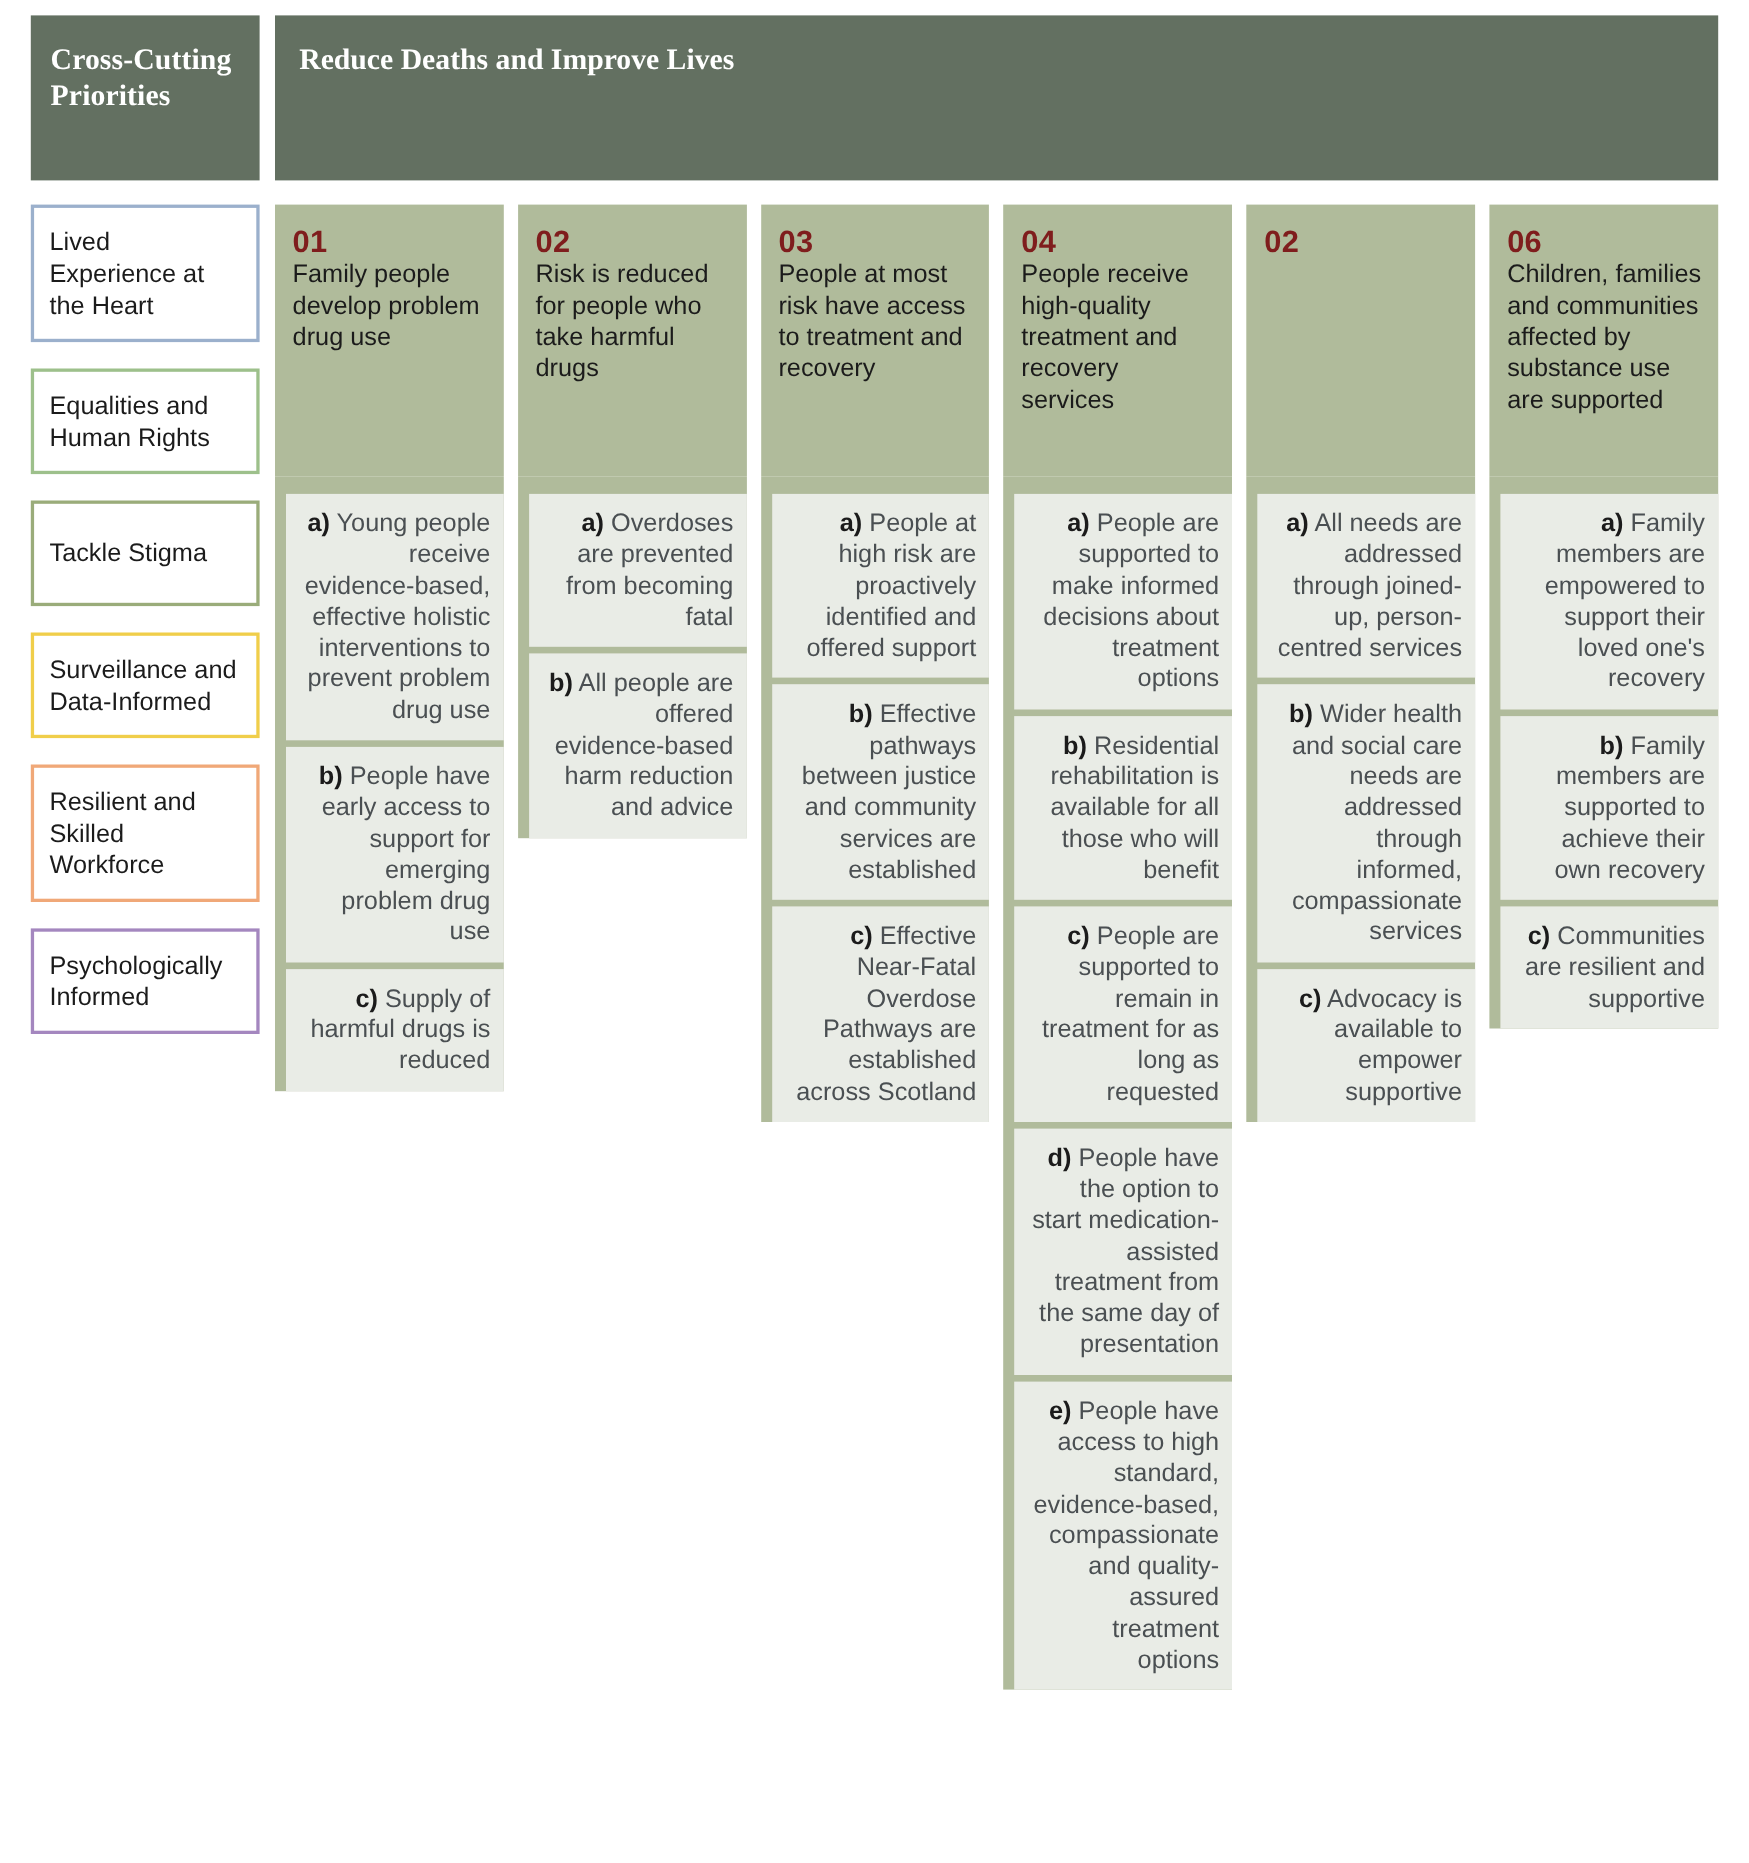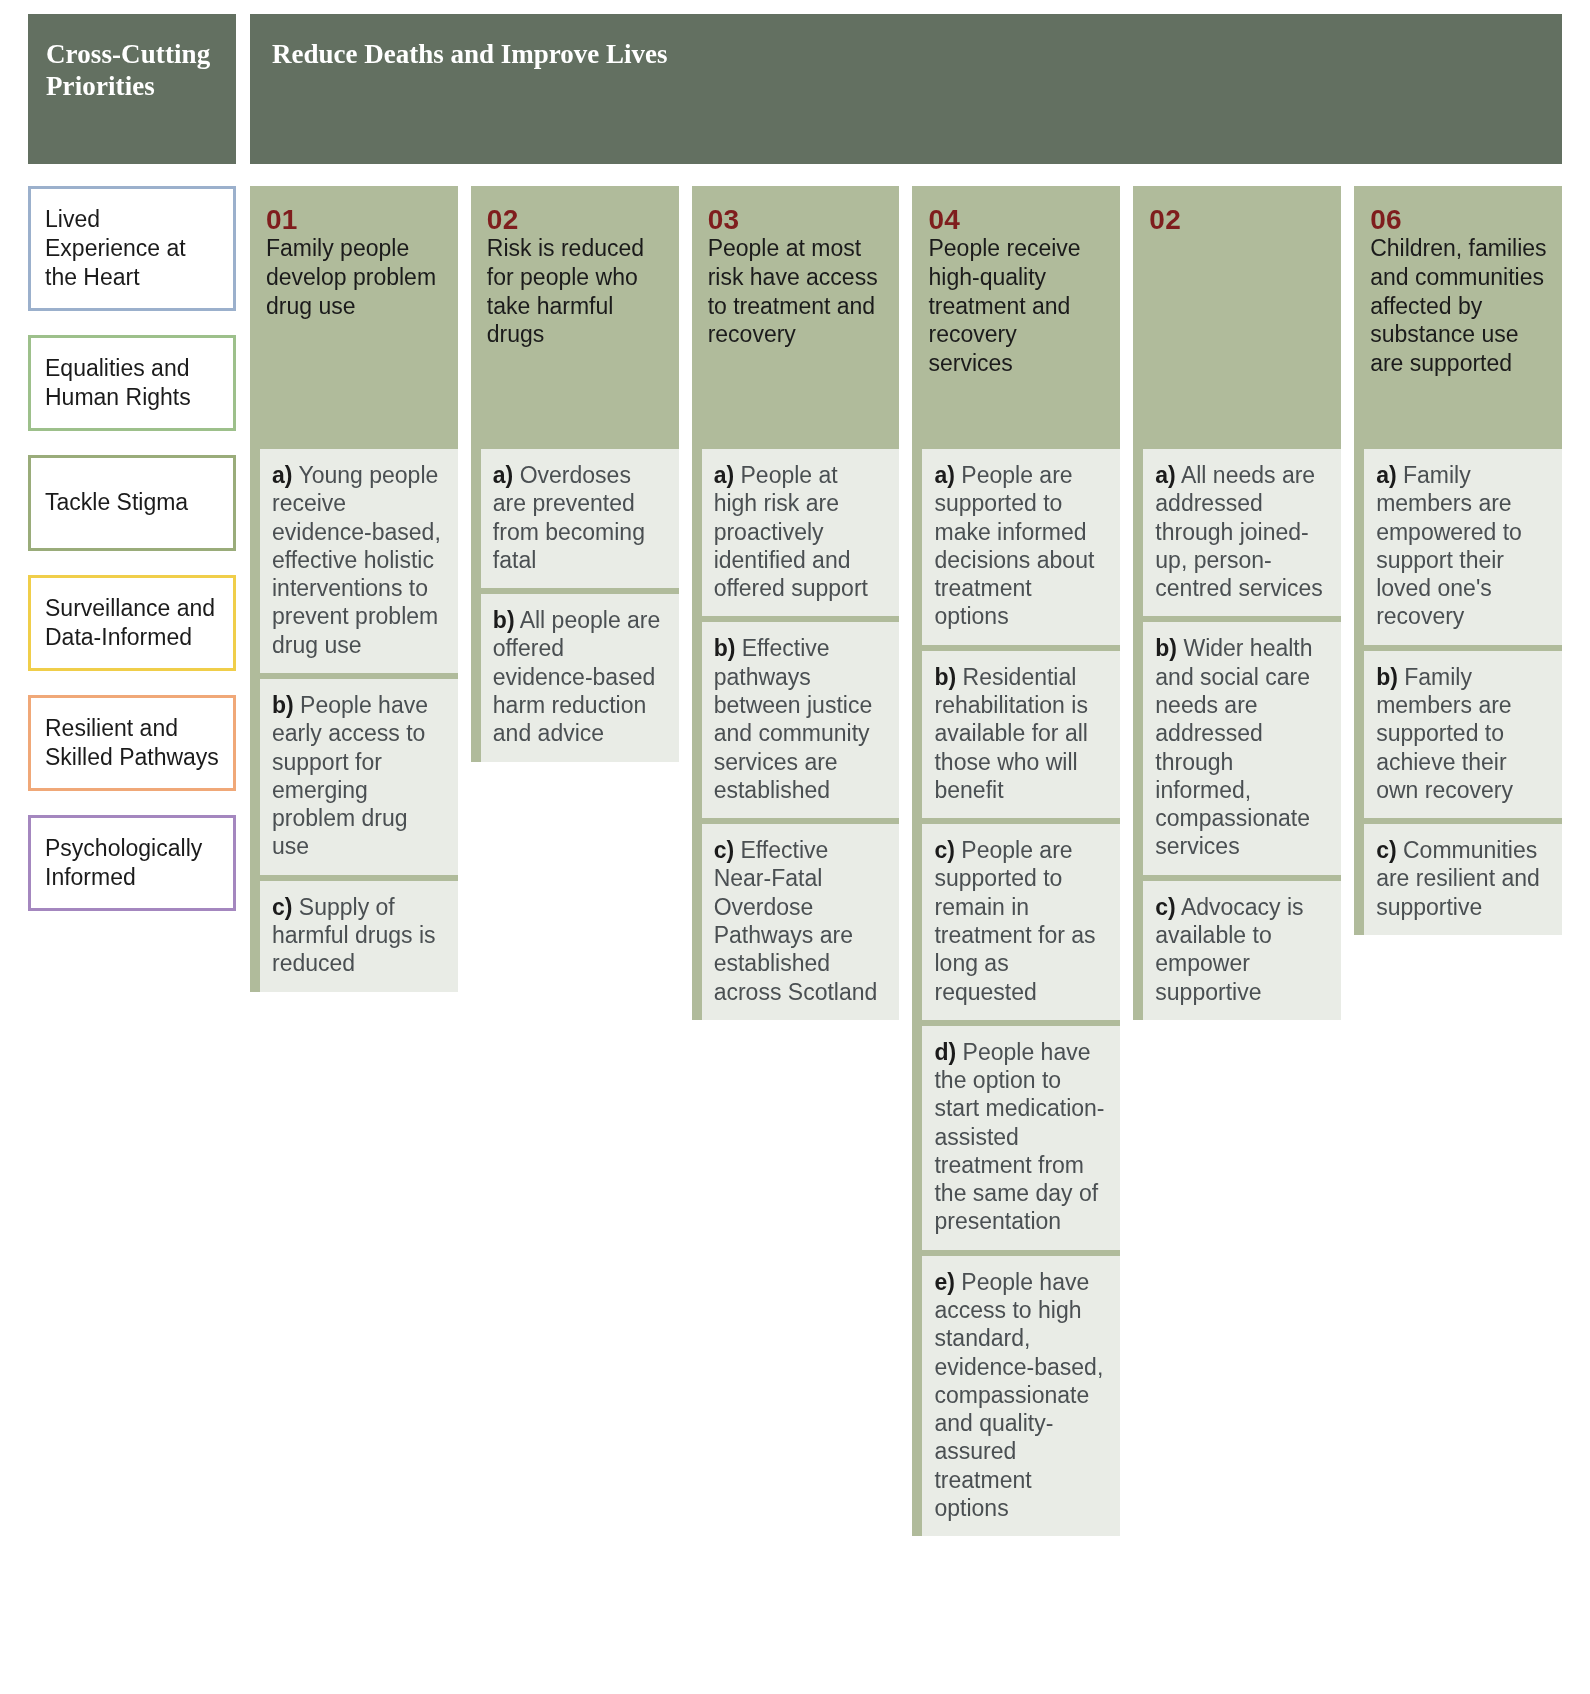--- a/index.html
+++ b/index.html
@@ -124,20 +124,21 @@
     flex-direction: column;
   }
   .obj {
     background: #e9ece6;
     padding: 12px 12px 14px 12px;
     box-sizing: border-box;
     margin-bottom: 6px;
     font-size: 23px;
     line-height: 1.23;
     color: #4a4f52;
+    text-align: right;
   }
   .obj:first-child { margin-top: 16px; }
   .obj:last-child { margin-bottom: 0; }
   .obj b {
     color: #1b1b1b;
     font-weight: bold;
   }
 </style>
 </head>
 <body>
@@ -160,21 +161,21 @@
       <div class="priority" style="border-color: rgb(157, 192, 139);">
         <div class="ptxt">Equalities and Human Rights</div>
       </div>
       <div class="priority" style="border-color: rgb(154, 172, 122);">
         <div class="ptxt">Tackle Stigma</div>
       </div>
       <div class="priority" style="border-color: rgb(240, 206, 74);">
         <div class="ptxt">Surveillance and Data-Informed</div>
       </div>
       <div class="priority" style="border-color: rgb(240, 168, 120);">
-        <div class="ptxt">Resilient and Skilled Pathways</div>
+        <div class="ptxt">Resilient and Skilled Workforce</div>
       </div>
       <div class="priority" style="border-color: rgb(164, 135, 191);">
         <div class="ptxt">Psychologically Informed</div>
       </div>
     </div>
 
   <div class="columns">
       <div class="column">
         <div class="col-head">
           <div class="col-num">01</div>

